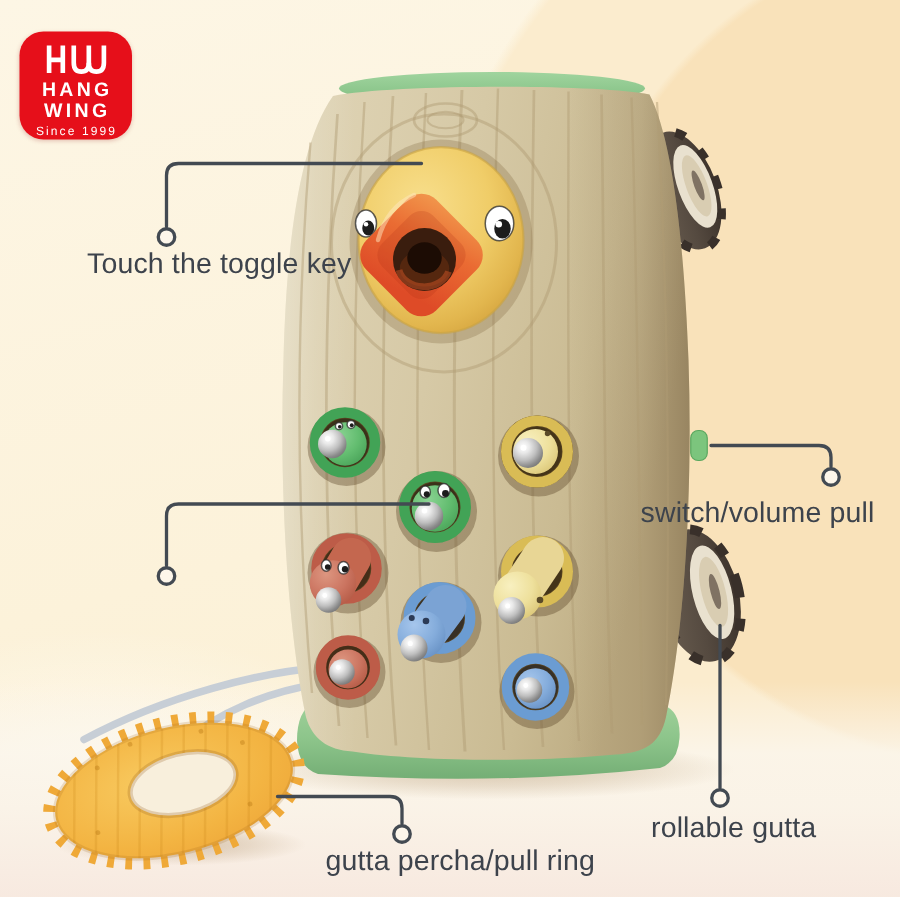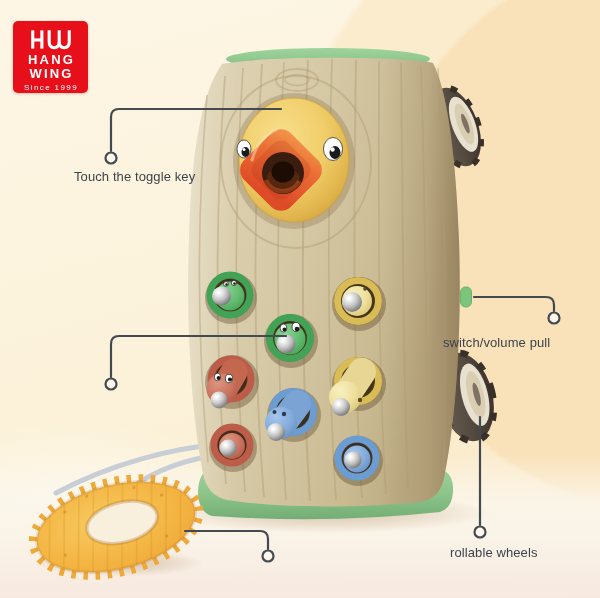--- a/index.html
+++ b/index.html
@@ -8,26 +8,26 @@
     font-family:"Liberation Sans",sans-serif;
     background:
       linear-gradient(180deg, rgba(251,246,236,0) 76%, rgba(251,246,236,.85) 84%, rgba(250,243,232,.97) 90%, rgba(247,233,224,.97) 100%),
       radial-gradient(ellipse 280px 150px at 70px 525px, rgba(255,252,246,.8), rgba(255,252,246,0) 70%),
       radial-gradient(circle 280px at 660px 230px, #f9e2ba 98%, rgba(249,226,186,0) 100%),
       radial-gradient(circle 380px at 660px 230px, #fbecce 98%, rgba(251,236,206,0) 100%),
       linear-gradient(165deg, #fdf6e5 0%, #fcf2da 55%, #fbeed0 100%);
   }
   .scene-svg{position:absolute; left:0; top:0;}
   .callout-label{
-    position:absolute; font-size:13px; line-height:22px; white-space:nowrap;
-    color:var(--text_dark,#3d434c); letter-spacing:.1px;margin-left:16px;
+    position:absolute; font-size:19px; line-height:22px; white-space:nowrap;
+    color:var(--text_dark,#3d434c); letter-spacing:.1px;
   }
   .logo{
     position:absolute; left:13px; top:21px; width:75px; height:72px;
-    background:var(--logo_red,#e60f1a); border-radius:5px;
+    background:var(--logo_red,#e60f1a); border-radius:16px;
     display:flex; flex-direction:column; align-items:center;
     box-shadow:0 1px 3px rgba(150,30,30,.25);
   }
   .logo .name{color:#fff; font-weight:700; font-size:13px; line-height:13.5px; letter-spacing:2.2px; margin-left:2px;}
   .logo .tagline{color:#fff; font-size:8px; line-height:9px; letter-spacing:1.4px; margin-top:3px; margin-left:1px;}
   .mono{margin-top:7px; margin-bottom:2px;}
   .grain{stroke:var(--grain,#b09c74); stroke-opacity:.45; fill:none;}
   .ringc{fill:none; stroke-width:7;}
   .rg{stroke:var(--ring_green,#42a356);} .ry{stroke:var(--ring_yellow,#d9bc55);}
   .rr{stroke:var(--ring_red,#bd5c48);}  .rb{stroke:var(--ring_blue,#6b9cd2);}
@@ -349,14 +349,15 @@
         <path d="M32,14.5 Q32,21 37.5,21 Q43,21 43,14.5 V2"></path>
       </g>
     </svg>
     <div class="name">HANG</div>
     <div class="name">WING</div>
     <div class="tagline">Since 1999</div>
   </div>
 
   <div class="callout-label" style="left:58px; top:166px;">Touch the toggle key</div>
   <div class="callout-label" style="left:427px; top:332px;">switch/volume pull</div>
-  <div class="callout-label" style="left:434px; top:542px;">rollable wheels</div>
+  <div class="callout-label" style="left:434px; top:542px;">rollable gutta</div>
+  <div class="callout-label" style="left:217px; top:564px;">gutta percha/pull ring</div>
 </div>
 
 </body></html>

